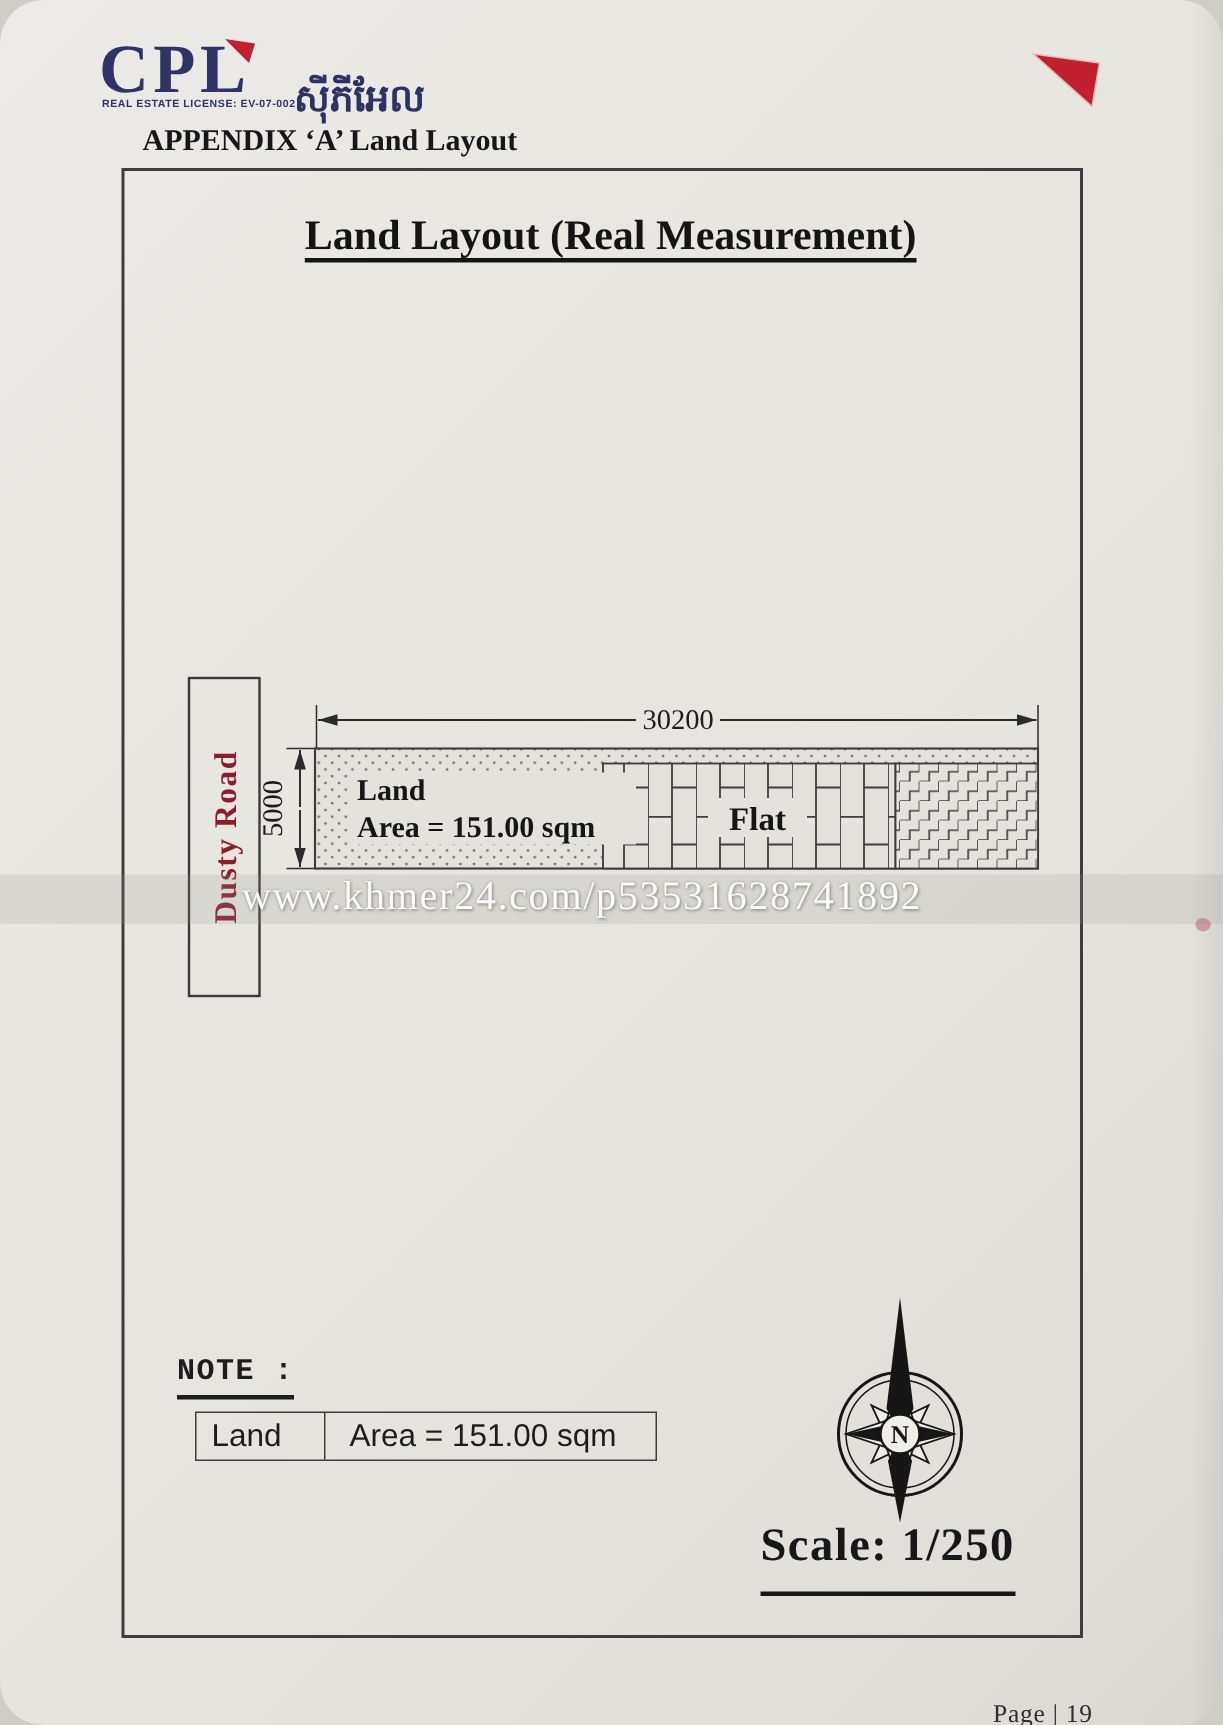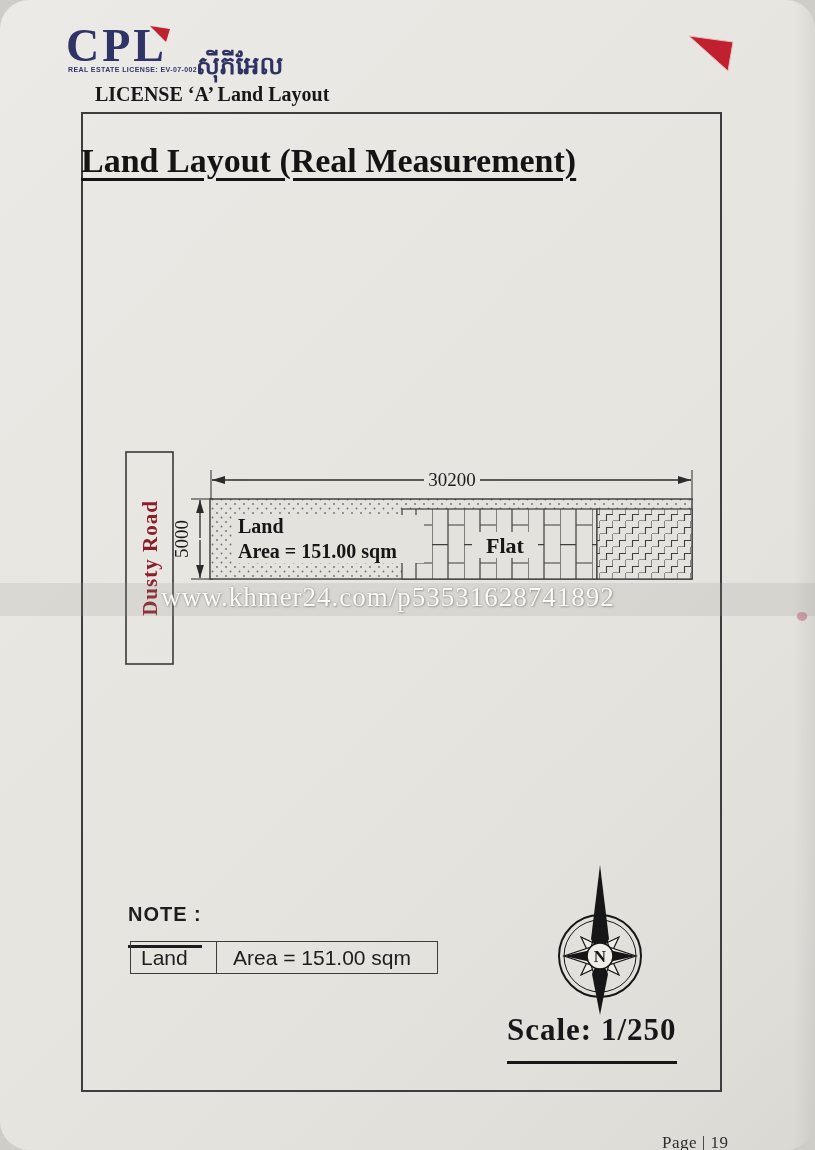--- a/index.html
+++ b/index.html
@@ -33,43 +33,43 @@
     left:95px;top:83px;color:#17171a;font-weight:bold;font-size:20px;
     font-family:"Liberation Serif",serif;
   }
 
   
   .frame{
     left:81px;top:112px;width:641px;height:980px;
     border:2px solid #3d3d3d;box-sizing:border-box;
   }
   .sheet-title{
-    left:81px;top:142px;width:530px;text-align:left;
-    font-size:34px;font-weight:bold;color:#141414;
+    left:81px;top:142px;width:530px;text-align:right;
+    font-size:28px;font-weight:bold;color:#141414;
     text-decoration:underline;text-decoration-thickness:2.5px;text-underline-offset:6px;
     font-family:"Liberation Serif",serif;
   }
 
   
   .wm-band{
     left:0;top:583px;width:815px;height:33px;
     background:rgba(150,148,142,.18);
   }
   .watermark{
     left:0;top:582px;width:776px;text-align:center;
     font-size:27px;color:rgba(255,255,255,.95);letter-spacing:1px;
     text-shadow:0 0 2px rgba(110,108,100,.55),1px 1px 2px rgba(110,108,100,.45);
     font-family:"Liberation Serif",serif;
   }
 
   
   .note-heading{
-    left:128px;top:903px;font-family:Liberation Sans, sans-serif;
+    left:118px;top:903px;font-family:Liberation Mono, monospace;
     font-weight:bold;font-size:20px;color:#1d1d1d;letter-spacing:1px;
-    border-bottom:3px solid #1d1d1d;padding-bottom:19px;
+    border-bottom:3px solid #1d1d1d;padding-bottom:4px;
   }
   .note-table{
     left:130px;top:941px;width:308px;height:33px;display:flex;
     border:1.5px solid #3d3d3d;box-sizing:border-box;
     font-family:"Liberation Sans",sans-serif;font-size:21px;color:#1d1d1d;
   }
   .note-cell-1{width:86px;border-right:1.5px solid #3d3d3d;box-sizing:border-box;
     display:flex;align-items:center;padding-left:10px;}
   .note-cell-2{flex:1;display:flex;align-items:center;padding-left:16px;}
 
@@ -91,21 +91,21 @@
 <body>
 
 <div class="page">
 
   <div class="abs cpl-text">CPL</div>
   <svg class="abs" style="left:150px;top:26px;" width="20" height="16" viewBox="0 0 20 16">
     <polygon points="0,0 20,3 16,16" fill="#c1202f"></polygon>
   </svg>
   <div class="abs cpl-license">REAL ESTATE LICENSE: EV-07-002</div>
   <div class="abs cpl-khmer">ស៊ីភីអែល</div>
-  <div class="abs appendix">LICENSE ‘A’ Land Layout</div>
+  <div class="abs appendix">APPENDIX ‘A’ Land Layout</div>
 
   <svg class="abs" style="left:688px;top:34px;" width="46" height="38" viewBox="0 0 46 38">
     <polygon points="1,2 45,8 40,37" fill="#c1202f" stroke="#e7b9bd" stroke-width="1"></polygon>
   </svg>
 
   <div class="abs frame"></div>
   <div class="abs sheet-title">Land Layout (Real Measurement)</div>
 
   <svg class="abs" style="left:80px;top:430px;" width="630" height="250" viewBox="0 0 630 250">
     <defs>

